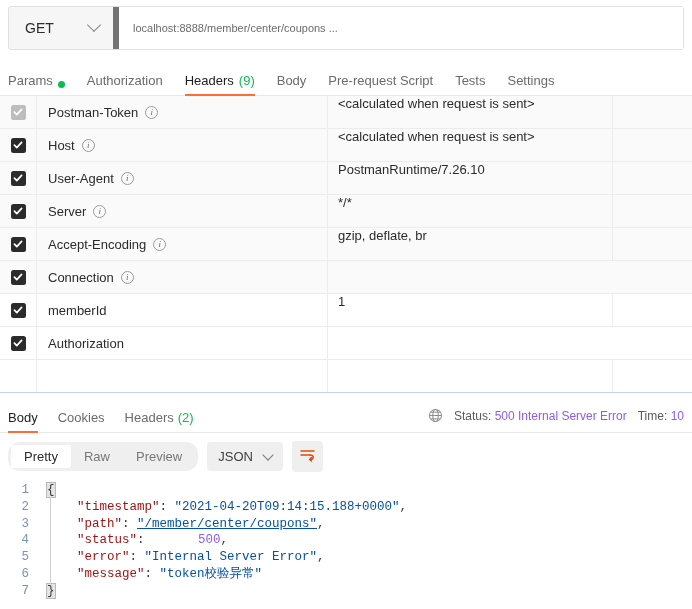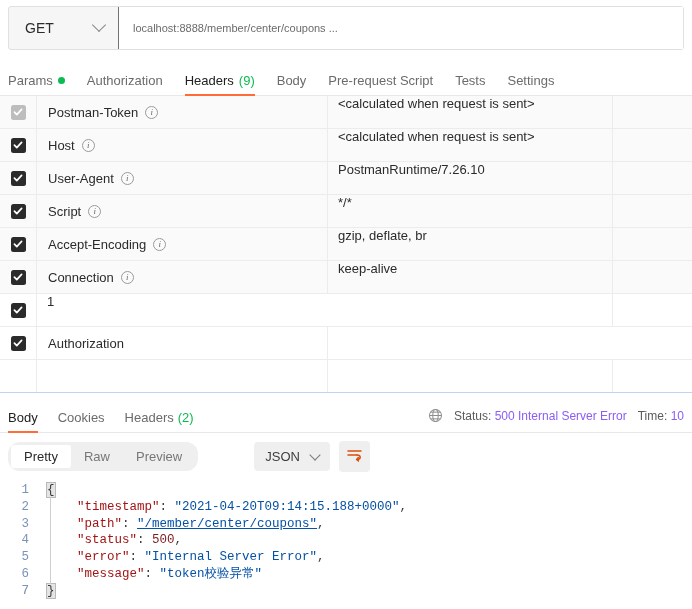--- a/index.html
+++ b/index.html
@@ -20,21 +20,21 @@
     border: 1px solid #e0e0e0;
     border-radius: 3px;
     background: #f6f6f6;
   }
   .method-select {
     display: flex;
     align-items: center;
     justify-content: space-between;
     width: 110px;
     padding: 0 14px 0 16px;
-    border-right: 1px solid #737373;
+    border-right: 6px solid #737373;
     font-size: 14px;
     color: #2b2b2b;
     cursor: pointer;
   }
   .chev {
     width: 10px; height: 10px;
     border-right: 1.4px solid #888;
     border-bottom: 1.4px solid #888;
     transform: translateY(-3px) rotate(45deg);
   }
@@ -57,21 +57,21 @@
     display: flex;
     align-items: flex-end;
     height: 32px;
     padding: 0 8px;
     margin-top: 14px;
     border-bottom: 1px solid #e8e8e8;
   }
   .req-tab {
     position: relative;
     display: flex;
-    align-items: center;
+    align-items: flex-end;
     gap: 5px;
     padding: 0 11px 7px 11px;
     font-size: 13px;
     color: #6b6b6b;
     cursor: pointer;
     white-space: nowrap;
     margin-top: 8px;
   }
   .req-tab:first-child { padding-left: 0; }
   .req-tab.active { color: #212121; }
@@ -247,21 +247,20 @@
   .fmt-select {
     display: flex;
     align-items: center;
     gap: 11px;
     background: #efefef;
     border-radius: 4px;
     padding: 7px 11px;
     font-size: 13px;
     color: #3d3d3d;
     cursor: pointer;
-    margin-left: 47px;
   }
   .chev-sm {
     width: 8px; height: 8px;
     border-right: 1.3px solid #7a7a7a;
     border-bottom: 1.3px solid #7a7a7a;
     transform: translateY(-2px) rotate(45deg);
   }
   .wrap-btn {
     width: 31px; height: 31px;
     background: #efefef;
@@ -300,21 +299,21 @@
     width: 1px;
     background: #cfcfcf;
   }
   .code-line { white-space: pre; }
   .brace-hl {
     background: #e4e4e4;
     outline: 1px solid #b9b9b9;
   }
   .tok-key { color: #a31515; }
   .tok-str { color: #0451a5; }
-  .tok-num { color: #7f1d1d; }
+  .tok-num { color: #8b5cf6; margin-left: 46px; }
   .tok-punc { color: #3b3b3b; }
   .tok-link { color: #0451a5; text-decoration: underline; }
 </style>
 </head>
 <body>
 
 <div class="url-bar">
   <div class="method-select">
     <span>GET</span>
     <span class="chev"></span>
@@ -415,21 +414,21 @@
    </div>
     <div class="hdr-row">
      <div class="cell-check">
        <div class="cbox">
           <svg width="10" height="10" viewBox="0 0 10 10">
             <path d="M1.4 5.2 L3.8 7.6 L8.6 2.4" fill="none" stroke="#ffffff" stroke-width="1.7" stroke-linecap="round" stroke-linejoin="round"></path>
           </svg>
         </div>
      </div>
      <div class="cell-key">
-       <span>Script</span>
+       <span>Server</span>
        <span class="info-icon">i</span>
      </div>
      <div class="cell-val">
        <span>*/*</span>
      </div>
      <div class="cell-desc">
        <span></span>
      </div>
    </div>
     <div class="hdr-row">
@@ -456,34 +455,35 @@
        <div class="cbox">
           <svg width="10" height="10" viewBox="0 0 10 10">
             <path d="M1.4 5.2 L3.8 7.6 L8.6 2.4" fill="none" stroke="#ffffff" stroke-width="1.7" stroke-linecap="round" stroke-linejoin="round"></path>
           </svg>
         </div>
      </div>
      <div class="cell-key">
        <span>Connection</span>
        <span class="info-icon">i</span>
      </div>
-     <div class="cell-val">
-       <span>keep-alive</span>
-     </div>
      <div class="cell-desc">
        <span></span>
      </div>
    </div>
     <div class="hdr-row user-row">
      <div class="cell-check">
        <div class="cbox">
           <svg width="10" height="10" viewBox="0 0 10 10">
             <path d="M1.4 5.2 L3.8 7.6 L8.6 2.4" fill="none" stroke="#ffffff" stroke-width="1.7" stroke-linecap="round" stroke-linejoin="round"></path>
           </svg>
         </div>
+     </div>
+     <div class="cell-key">
+       <span>memberId</span>
+
      </div>
      <div class="cell-val">
        <span>1</span>
      </div>
      <div class="cell-desc">
        <span></span>
      </div>
    </div>
     <div class="hdr-row user-row">
      <div class="cell-check">

